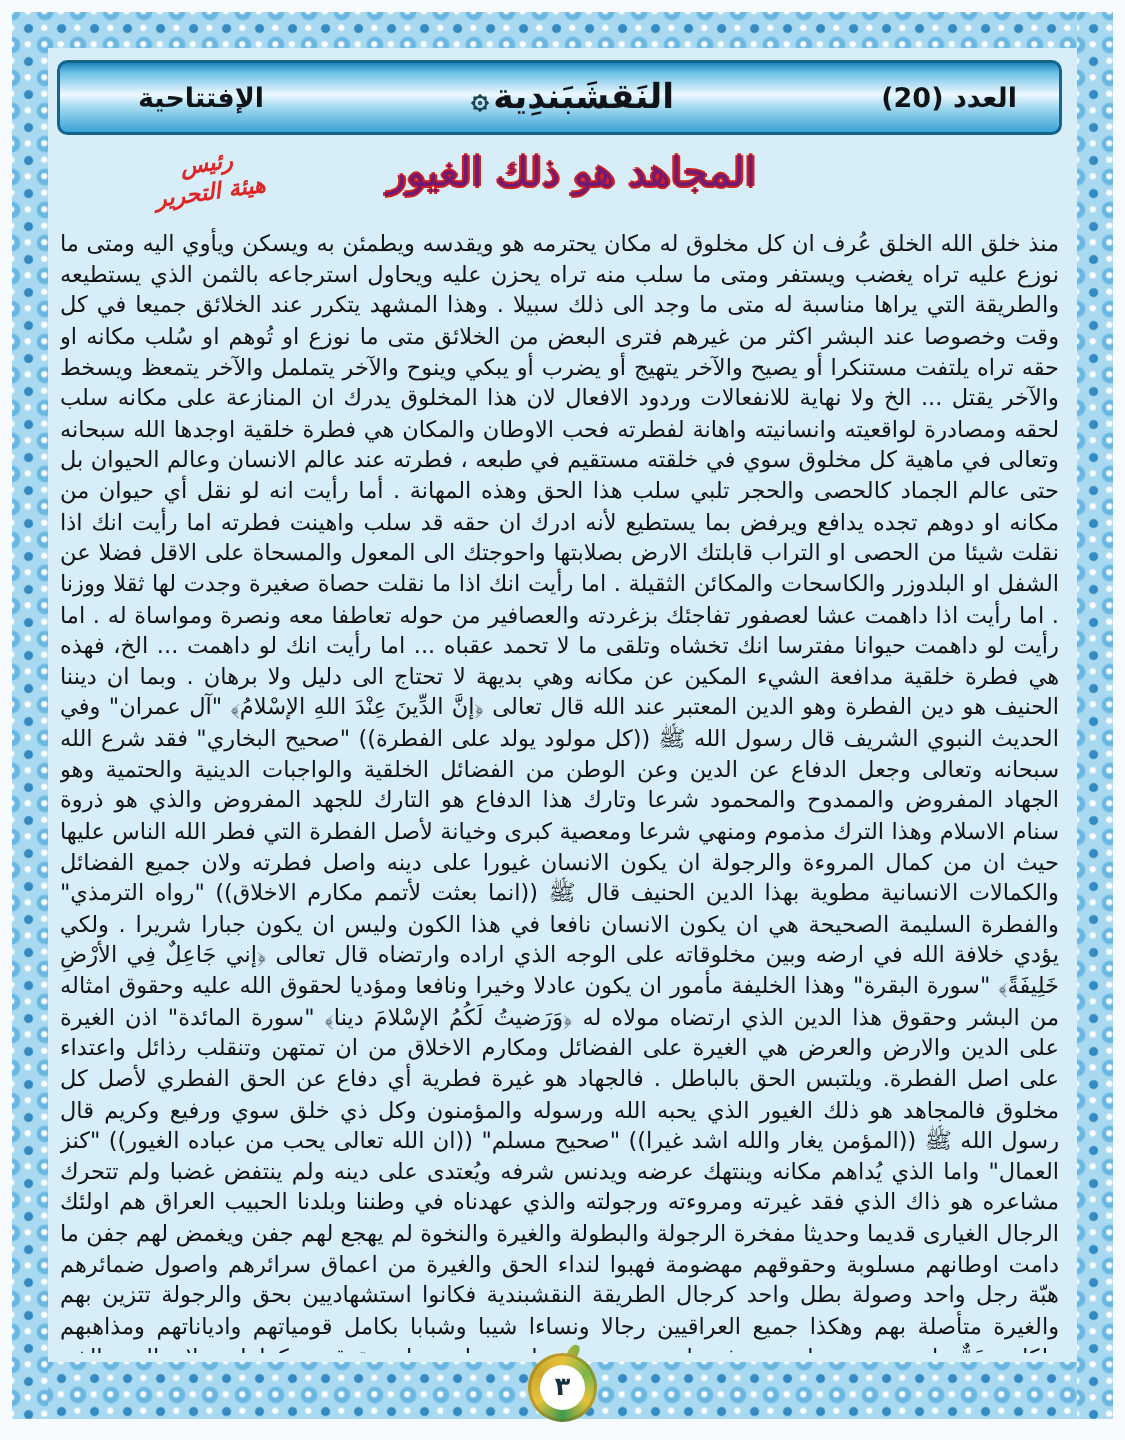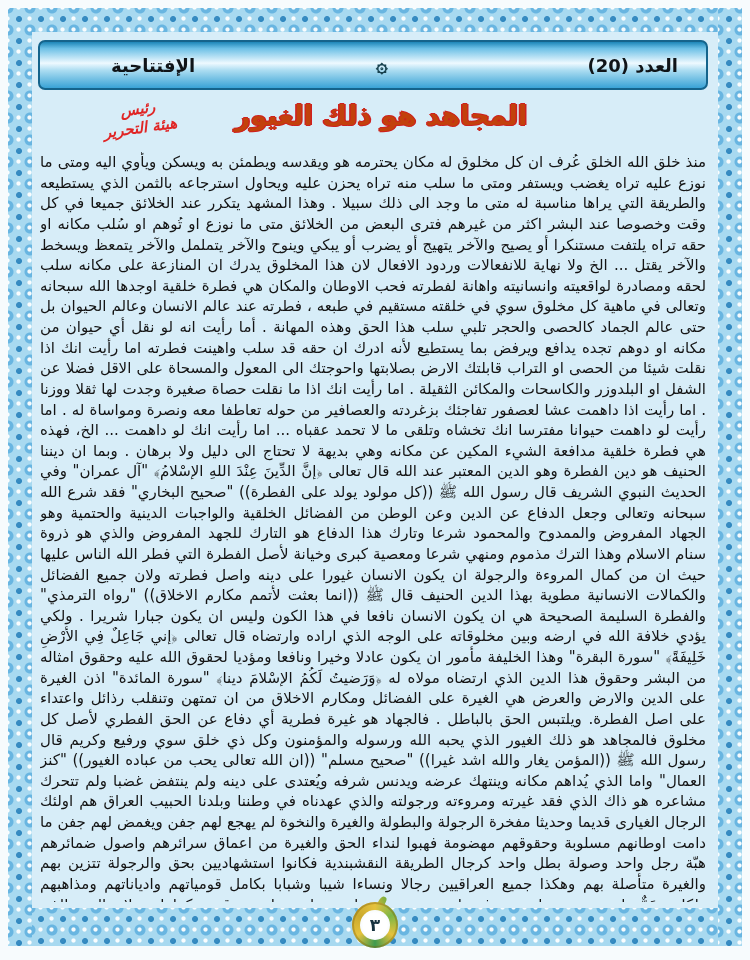--- a/index.html
+++ b/index.html
@@ -26,28 +26,28 @@
   .frame-right{right:8px;top:8px;bottom:14px;width:24px;}
 
   
   .header-bar{
     position:absolute;left:38px;right:42px;top:40px;height:50px;
     border:2px solid #15648c;border-radius:7px;box-sizing:border-box;
     background:linear-gradient(180deg,#1d86b8 0%,#6cc0e6 14%,#eef9ff 46%,#aadcf1 62%,#3aa3d6 100%);
     display:flex;align-items:center;justify-content:space-between;
     direction:rtl;padding:0 28px 0 52px;
   }
-  .header-issue,.header-section{font-size:18px;font-weight:bold;color:#101418;margin-left:19px;}
+  .header-issue,.header-section{font-size:18px;font-weight:bold;color:#101418;}
   .header-magazine{font-size:23px;font-weight:bold;color:#101418;display:flex;align-items:center;gap:3px;}
   .header-ornament{font-size:20px;color:#18424f;}
 
   
   .article-title{
     position:absolute;left:0;right:0;top:100px;text-align:center;
-    font-size:27px;font-weight:bold;color:#c2410c;letter-spacing:0px;
+    font-size:27px;font-weight:normal;color:#701a75;letter-spacing:0px;
     text-shadow:-1.4px 0 #cf2020,1.4px 0 #cf2020,0 -1.4px #cf2020,0 1.4px #cf2020;
     padding-left:12px;
   }
 
   
   .byline{
     position:absolute;left:84px;top:100px;width:110px;
     transform:rotate(-8deg);text-align:center;
     color:#e02525;font-size:15px;font-weight:bold;line-height:1.25;font-style:italic;
   }
@@ -78,20 +78,21 @@
   <div class="inner"></div>
 
   <div class="frame-strip frame-top"></div>
   <div class="frame-strip frame-bottom"></div>
   <div class="frame-strip frame-left"></div>
   <div class="frame-strip frame-right"></div>
 
   <div class="header-bar">
     <span class="header-issue">العدد (20)</span>
     <span class="header-magazine">
+      <span>النَقشَبَندِية</span>
       <span class="header-ornament">۞</span>
     </span>
     <span class="header-section">الإفتتاحية</span>
   </div>
 
   <div class="article-title">المجاهد هو ذلك الغيور</div>
 
   <div class="byline">
     <div>رئيس</div>
     <div>هيئة التحرير</div>

